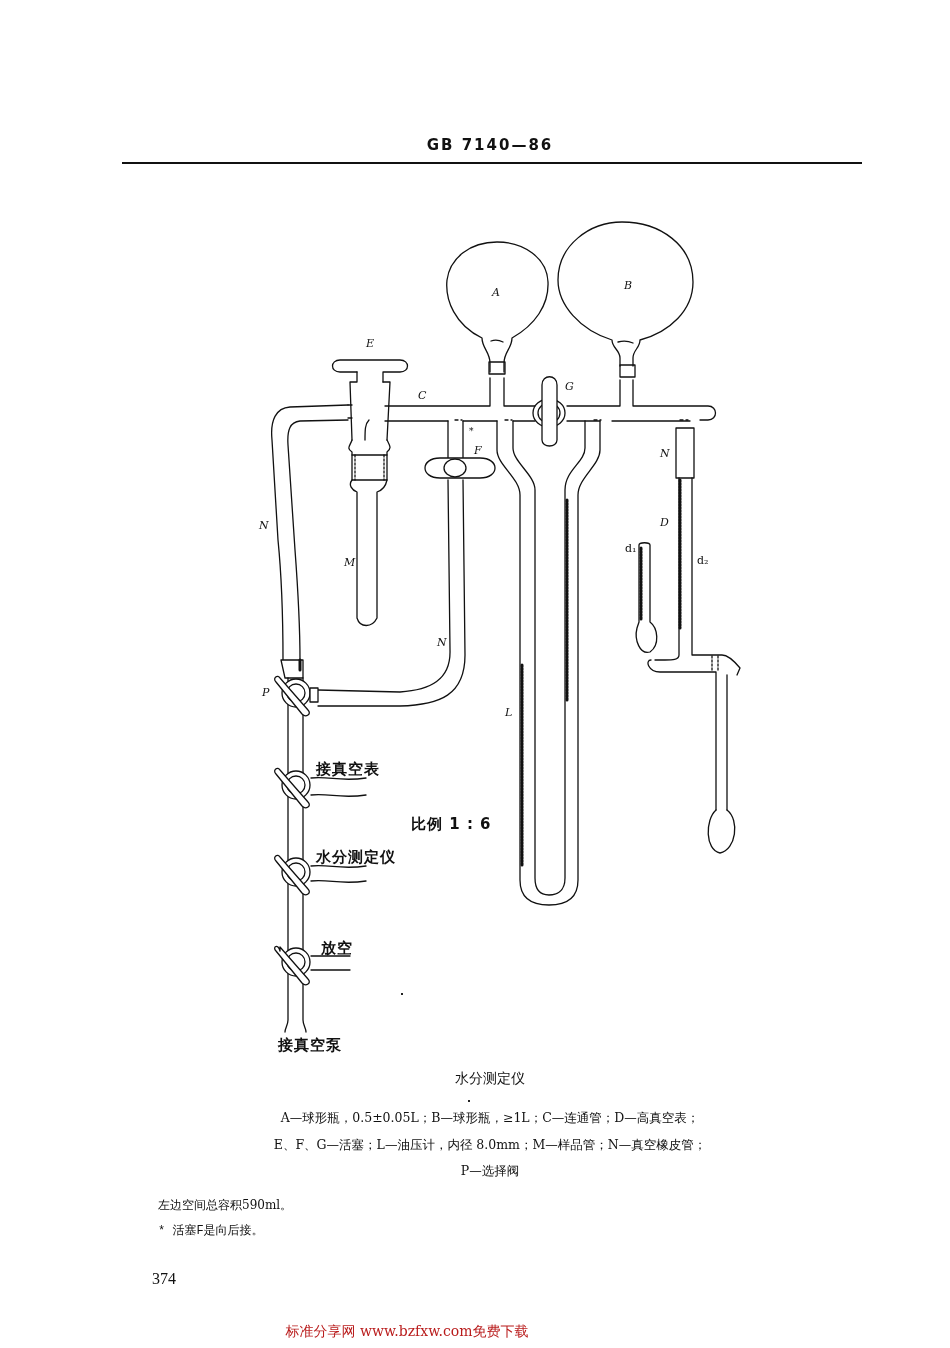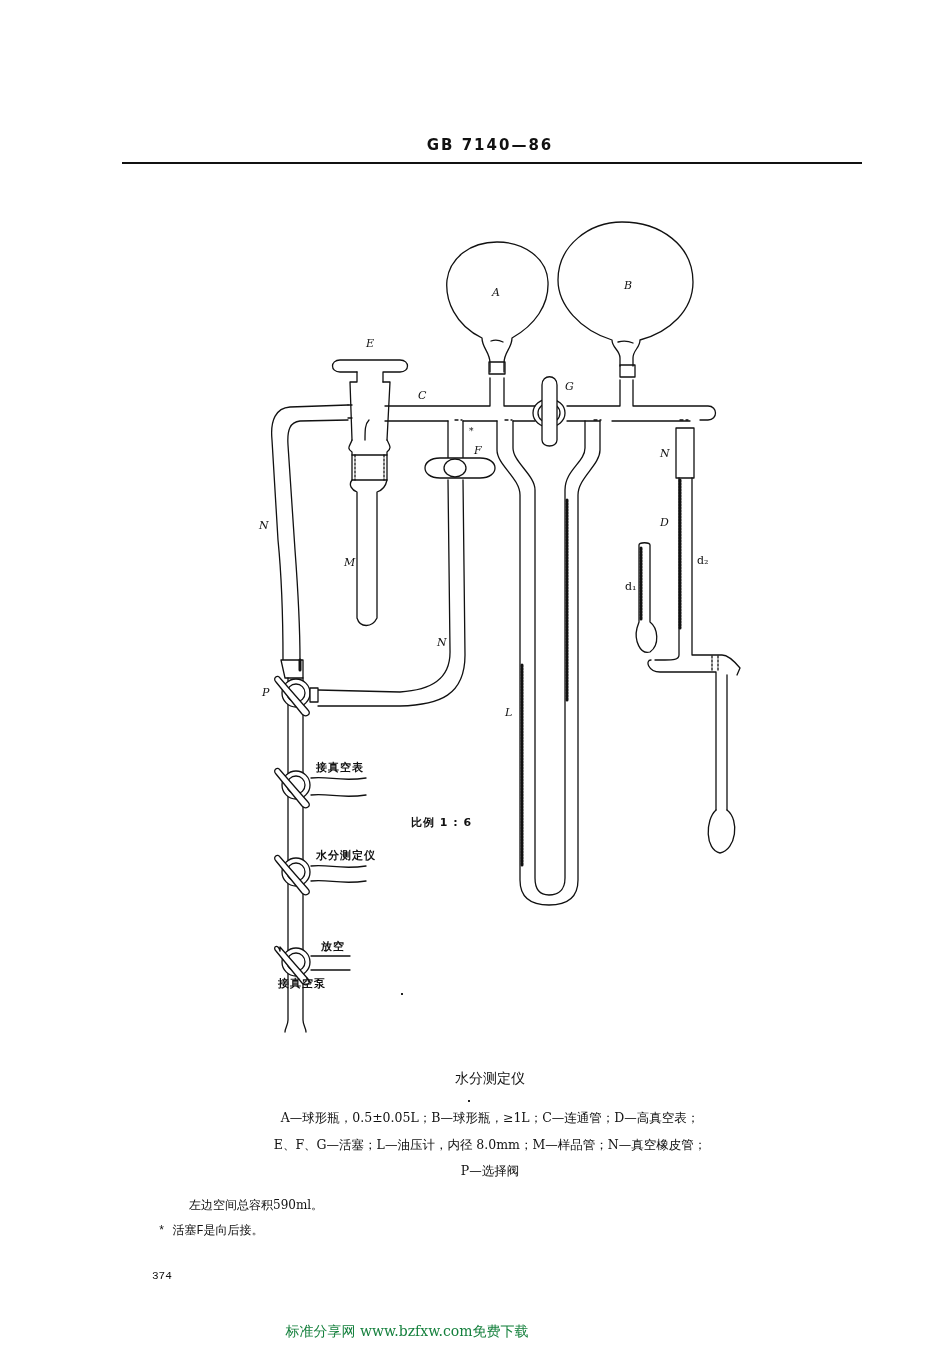--- a/index.html
+++ b/index.html
@@ -2,26 +2,26 @@
 <html><head>
 <meta charset="utf-8">
 <style>
   html, body { margin: 0; padding: 0; background: #ffffff; }
   body { width: 950px; height: 1348px; position: relative; overflow: hidden; color: #111; font-family: "DejaVu Serif", serif; }
   .header-title { position: absolute; left: 0; top: 136px; width: 980px; text-align: center; font-family: "DejaVu Sans", sans-serif; font-weight: bold; font-size: 15px; letter-spacing: 2px; }
   .header-rule { position: absolute; left: 122px; top: 162px; width: 740px; height: 2px; background: #111; }
   .diagram { position: absolute; left: 0; top: 0; width: 950px; height: 1060px; }
   .diagram svg { width: 950px; height: 1060px; }
   .lbl { position: absolute; font-family: "DejaVu Serif", serif; font-style: italic; font-size: 11px; }
-  .cn-lbl { position: absolute; font-family: "DejaVu Sans", sans-serif; font-weight: bold; font-size: 11px; letter-spacing: 1px; }
+  .cn-lbl { position: absolute; font-family: "DejaVu Sans", sans-serif; font-weight: bold; font-size: 15px; letter-spacing: 1px; }
   .caption-title { position: absolute; left: 0; width: 980px; top: 1070px; text-align: center; font-family: "DejaVu Sans", sans-serif; font-size: 14px; }
   .legend-line { position: absolute; left: 0; width: 980px; text-align: center; font-family: "DejaVu Serif", serif; font-size: 12.5px; }
   .note { position: absolute; left: 158px; font-family: "DejaVu Serif", serif; font-size: 12px; }
-  .page-number { position: absolute; left: 152px; top: 1270px; font-family: Liberation Mono, monospace; font-size: 11px; }
-  .watermark { position: absolute; left: 0; width: 814px; top: 1323px; text-align: center; font-family: "DejaVu Serif", serif; font-size: 14px; color: #15803d; }
+  .page-number { position: absolute; left: 152px; top: 1270px; font-family: Liberation Serif, serif; font-size: 16px; }
+  .watermark { position: absolute; left: 0; width: 814px; top: 1323px; text-align: center; font-family: "DejaVu Serif", serif; font-size: 14px; color: #b91c1c; }
   .dot { position: absolute; width: 2px; height: 2px; background: #222; }
 </style>
 </head>
 <body>
 
 <div class="header-title">GB 7140—86</div>
 <div class="header-rule"></div>
 
 <div class="diagram">
   <svg viewBox="0 0 950 1060" xmlns="http://www.w3.org/2000/svg" fill="none" stroke="#111" stroke-width="1.3" stroke-linejoin="round" stroke-linecap="round">
@@ -137,36 +137,36 @@
 <div class="lbl" style="left:418px;top:389px;">C</div>
 <div class="lbl" style="left:366px;top:337px;">E</div>
 <div class="lbl" style="left:565px;top:380px;">G</div>
 <div class="lbl" style="left:469px;top:426px;font-size:9px;font-style:normal;">*</div>
 <div class="lbl" style="left:474px;top:444px;">F</div>
 <div class="lbl" style="left:259px;top:519px;">N</div>
 <div class="lbl" style="left:344px;top:556px;">M</div>
 <div class="lbl" style="left:437px;top:636px;">N</div>
 <div class="lbl" style="left:660px;top:447px;">N</div>
 <div class="lbl" style="left:660px;top:516px;">D</div>
-<div class="lbl" style="left:625px;top:580px;font-style:normal;">d₁</div>
+<div class="lbl" style="left:625px;top:542px;font-style:normal;">d₁</div>
 <div class="lbl" style="left:697px;top:554px;font-style:normal;">d₂</div>
 <div class="lbl" style="left:505px;top:706px;">L</div>
 <div class="lbl" style="left:262px;top:686px;">P</div>
 
 <div class="cn-lbl" style="left:316px;top:760px;">接真空表</div>
 <div class="cn-lbl" style="left:316px;top:848px;">水分测定仪</div>
 <div class="cn-lbl" style="left:321px;top:939px;">放空</div>
-<div class="cn-lbl" style="left:278px;top:976px;">接真空泵</div>
+<div class="cn-lbl" style="left:278px;top:1036px;">接真空泵</div>
 <div class="cn-lbl" style="left:411px;top:815px;">比例 1 : 6</div>
 
 <div class="dot" style="left:401px;top:993px;"></div>
 <div class="dot" style="left:468px;top:1100px;"></div>
 
 <div class="caption-title">水分测定仪</div>
 <div class="legend-line" style="top:1110px;">A—球形瓶，0.5±0.05L；B—球形瓶，≥1L；C—连通管；D—高真空表；</div>
 <div class="legend-line" style="top:1137px;">E、F、G—活塞；L—油压计，内径 8.0mm；M—样品管；N—真空橡皮管；</div>
 <div class="legend-line" style="top:1163px;">P—选择阀</div>
 
-<div class="note" style="top:1197px;margin-left:31px;">左边空间总容积590ml。</div>
+<div class="note" style="top:1197px;">左边空间总容积590ml。</div>
 <div class="note" style="top:1222px;font-family:Liberation Mono, monospace;">* 活塞F是向后接。</div>
 
 <div class="page-number">374</div>
 <div class="watermark">标准分享网 www.bzfxw.com免费下载</div>
 
 </body></html>

